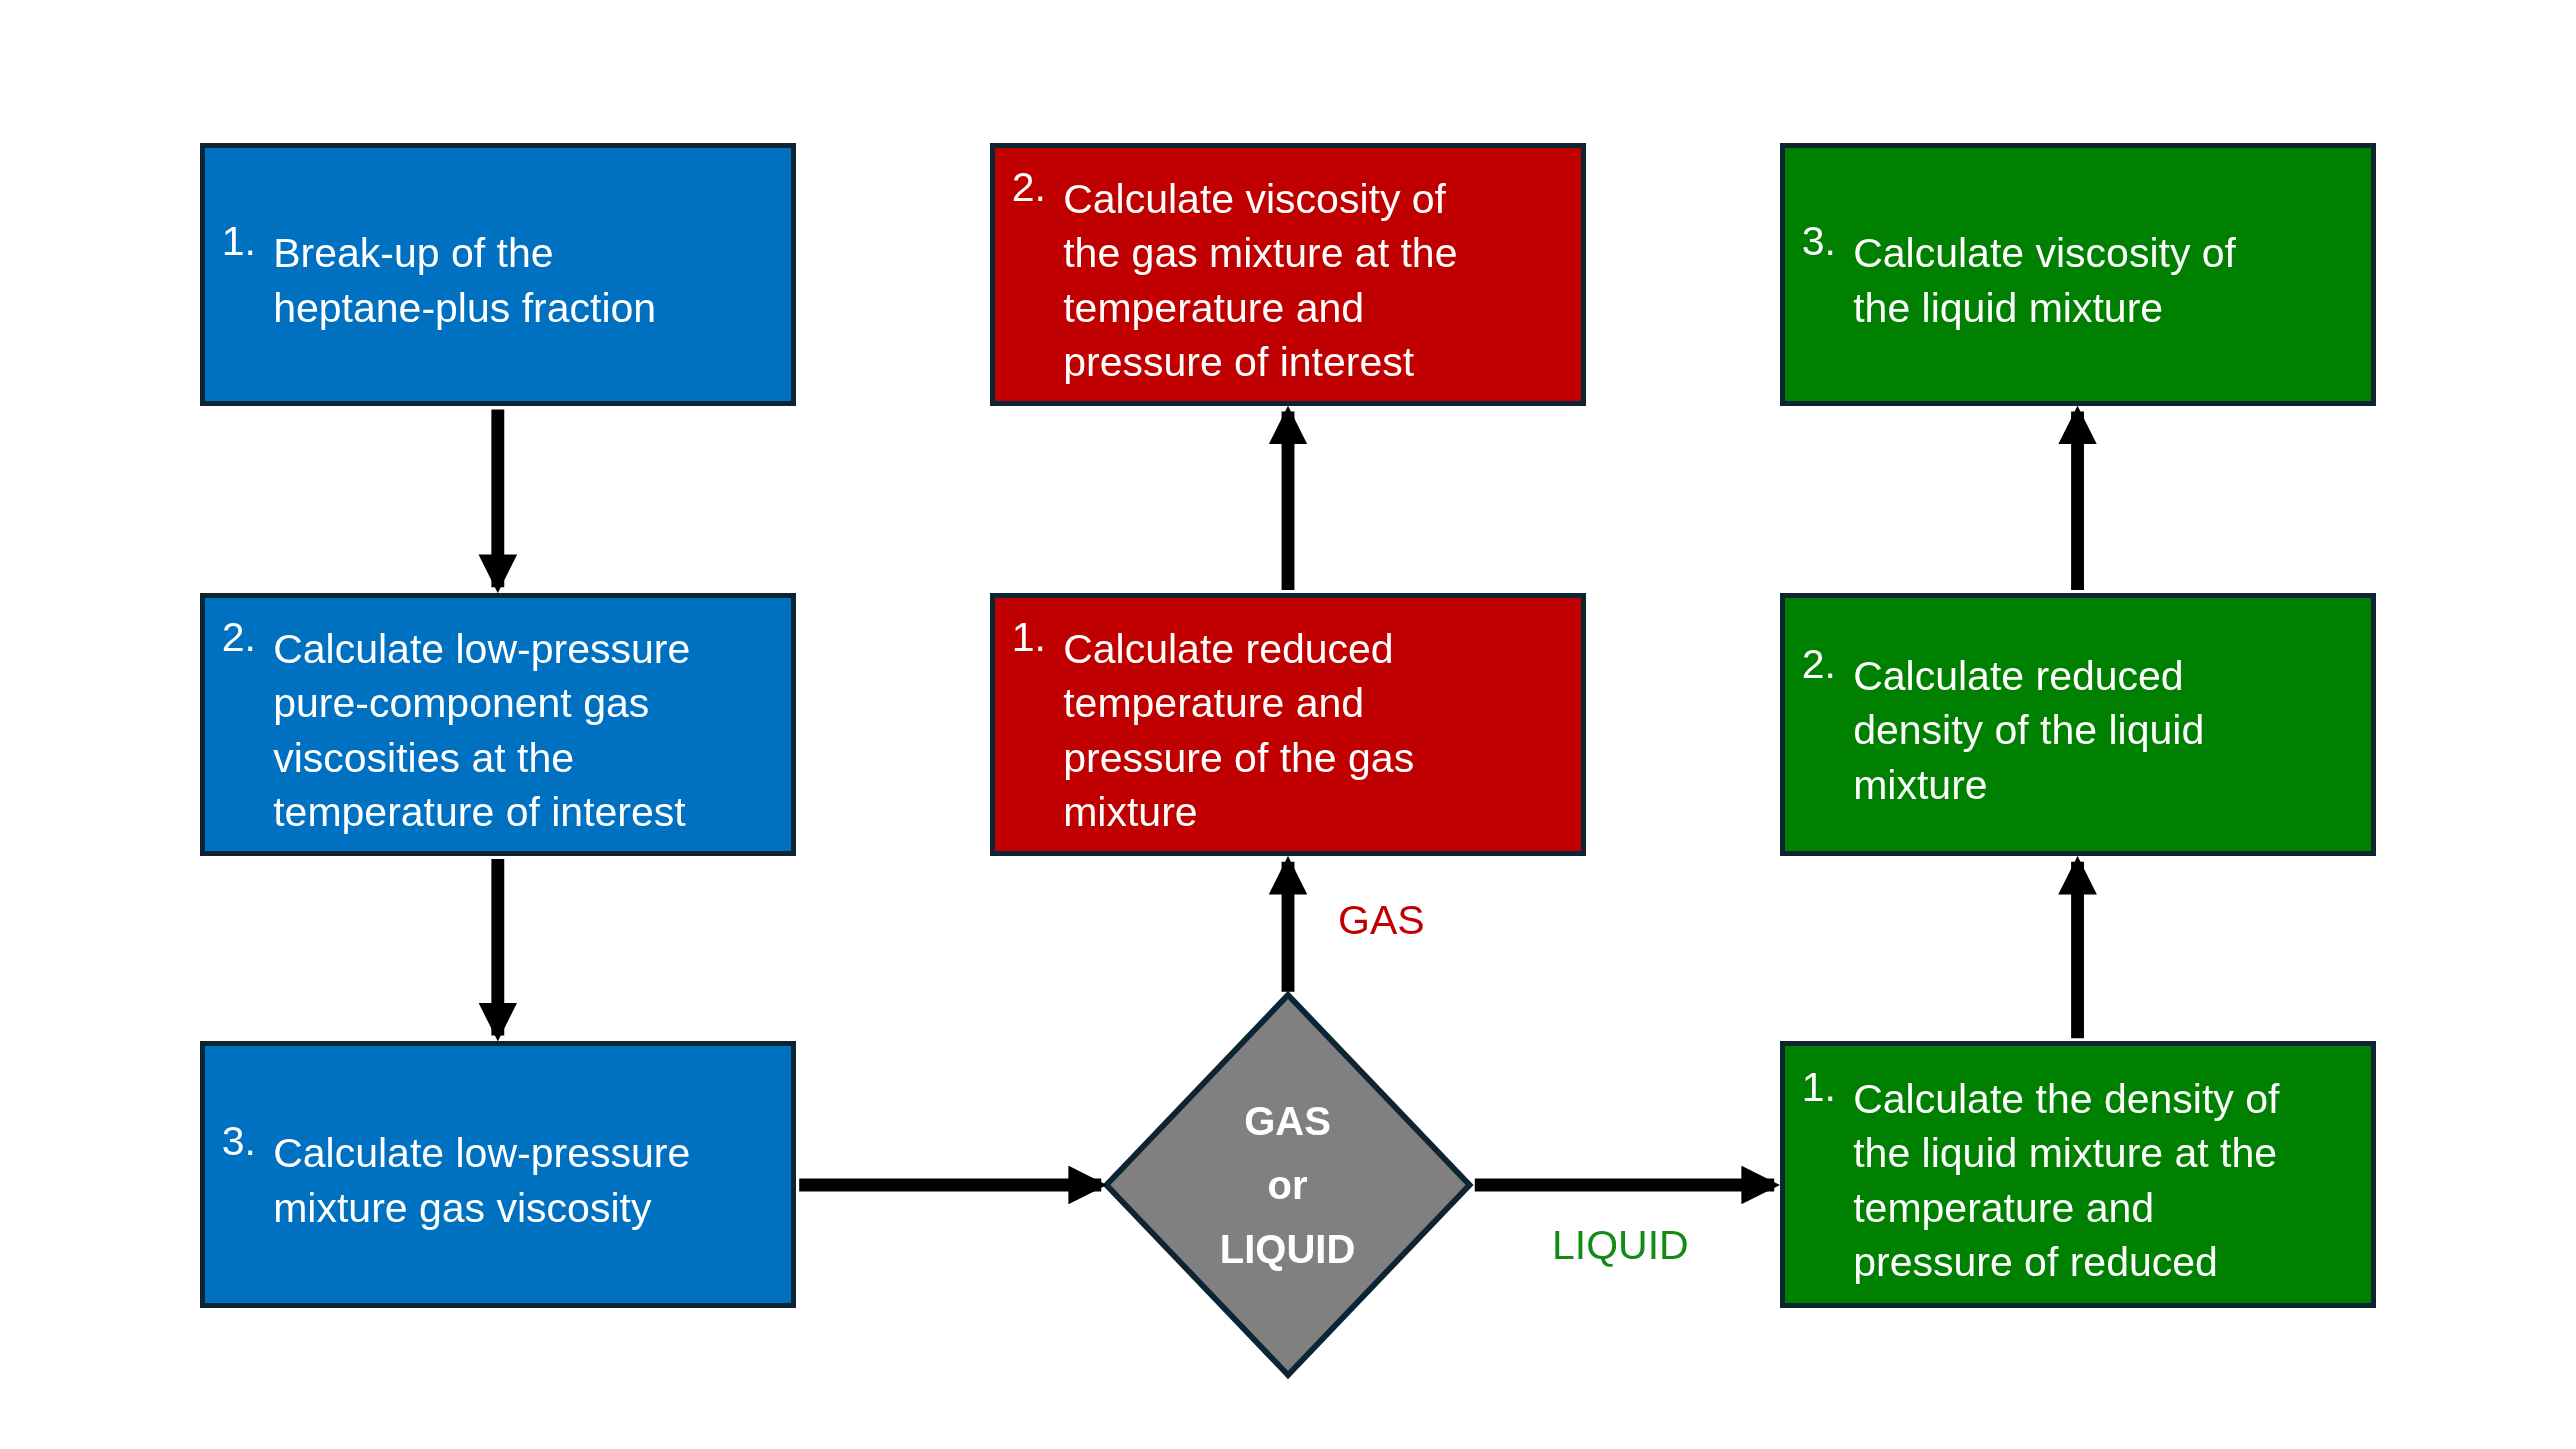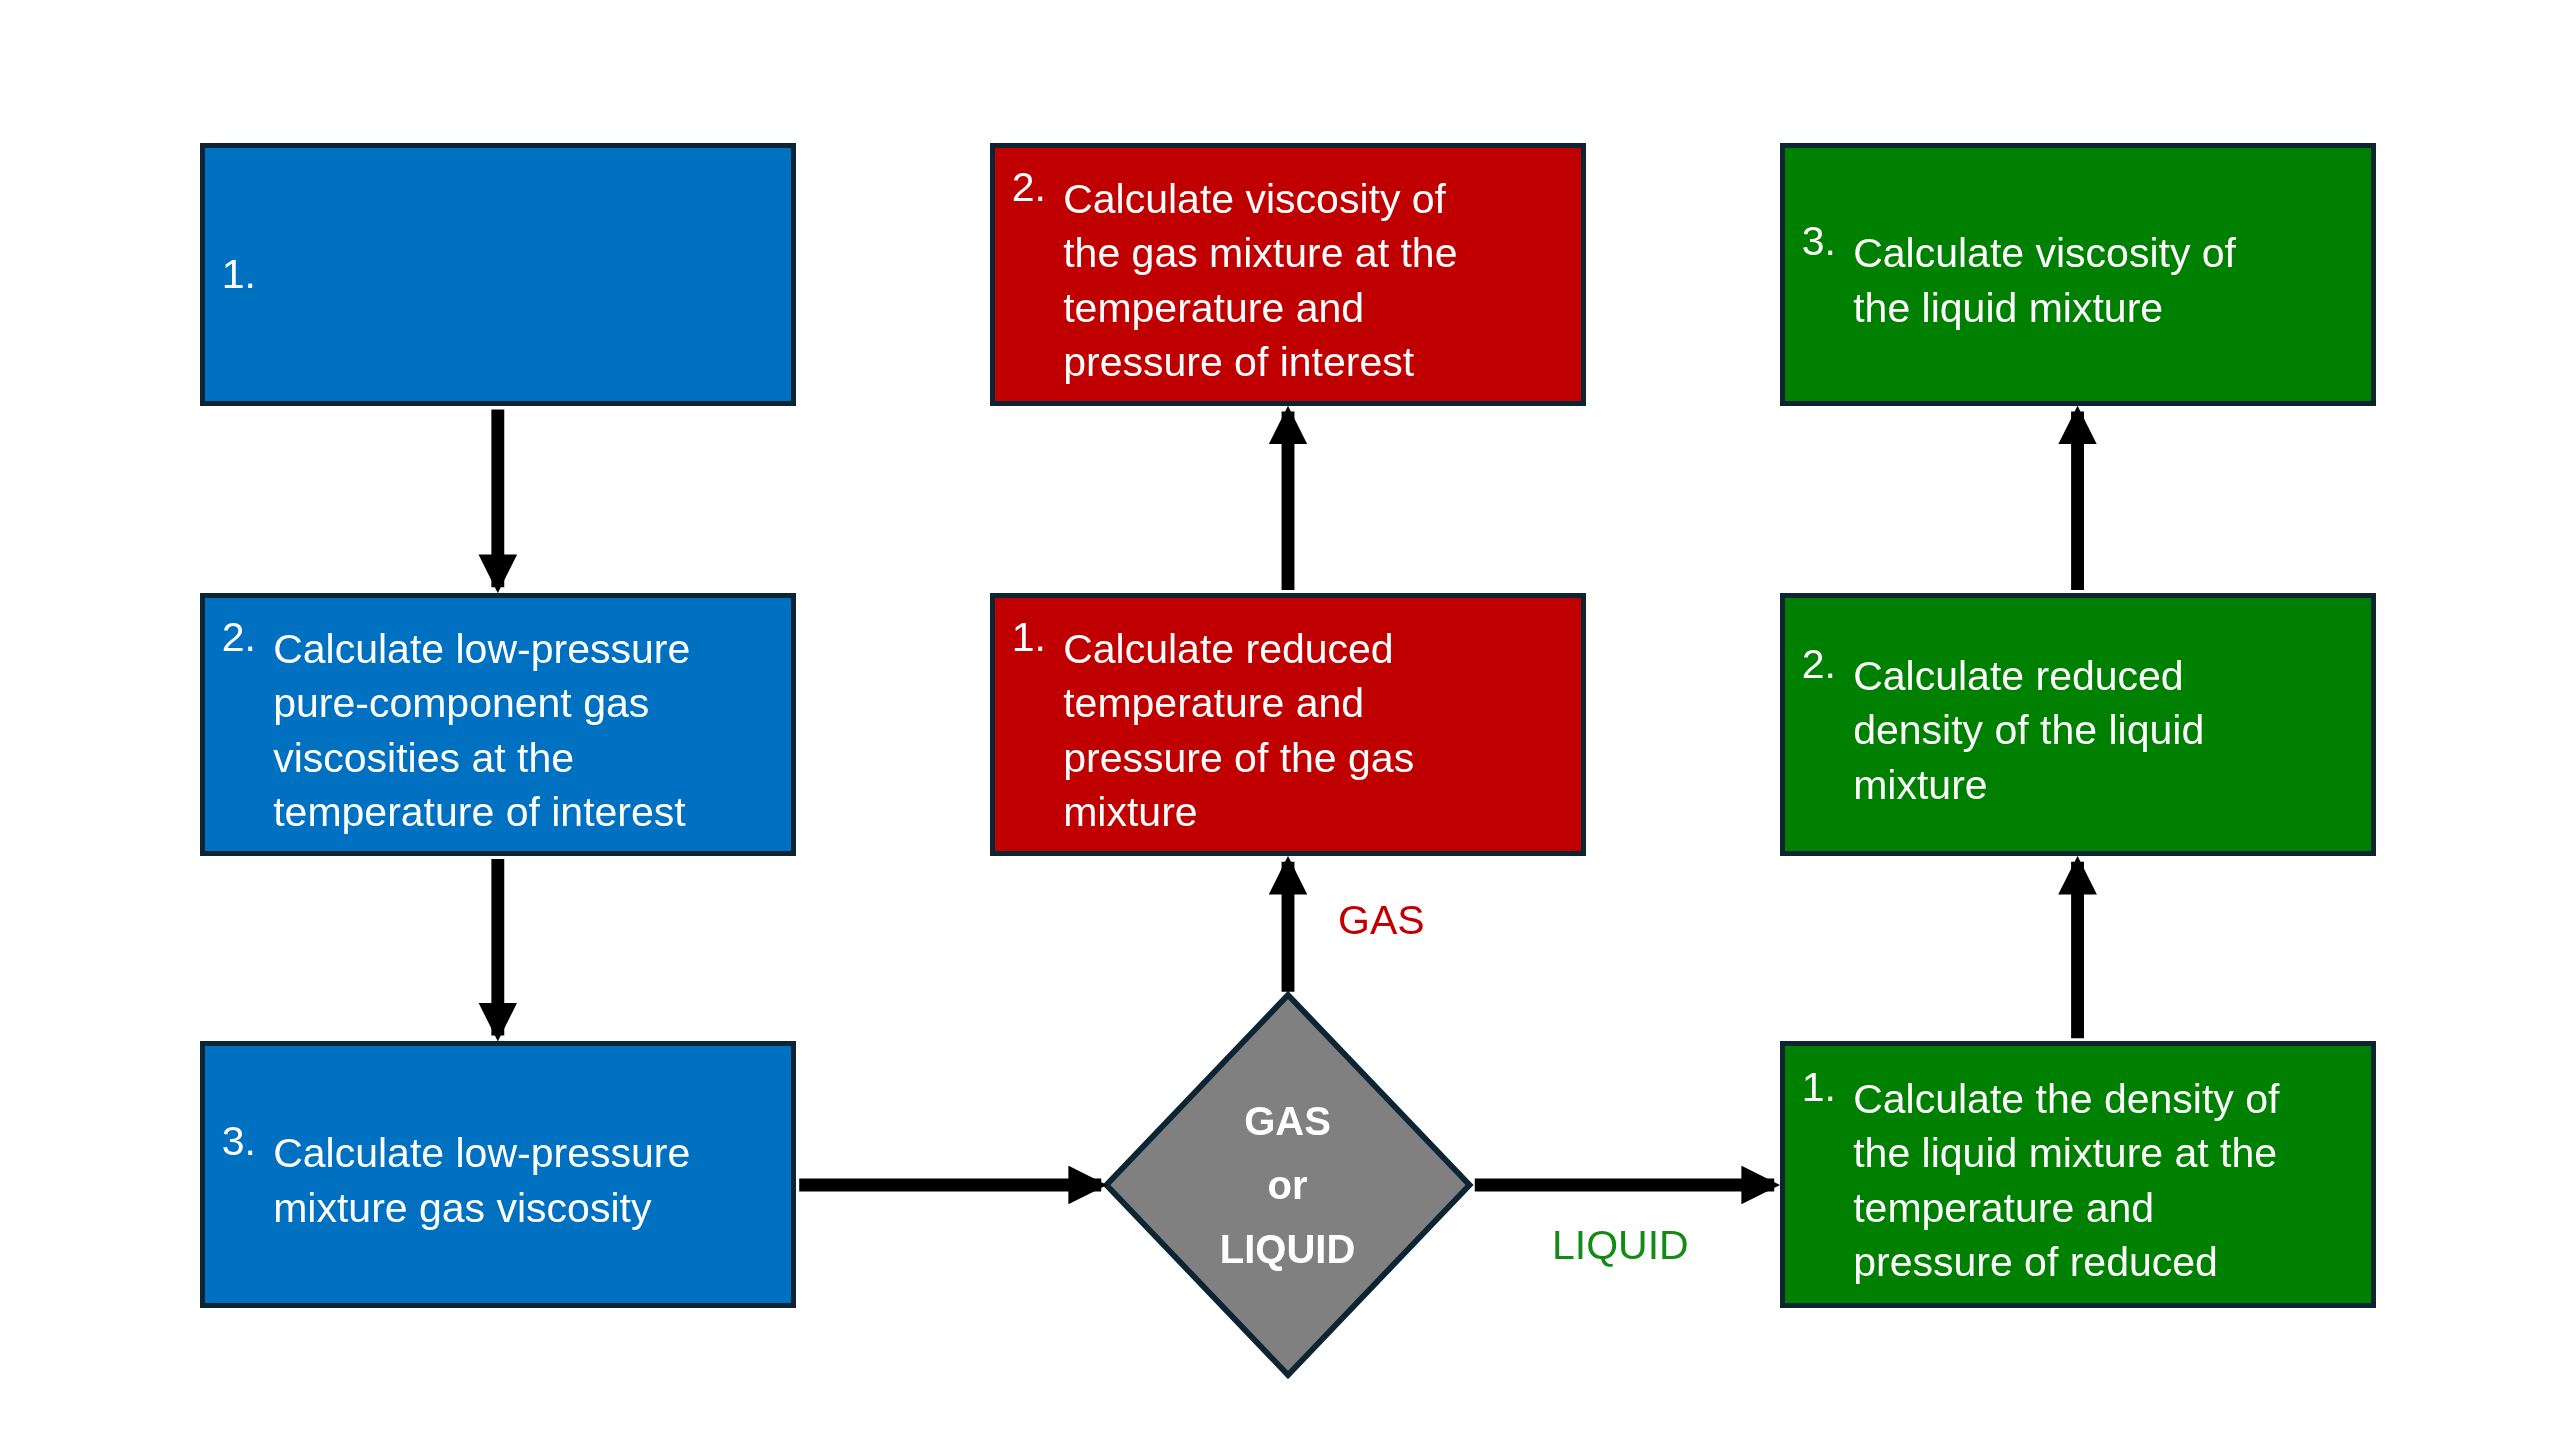--- a/index.html
+++ b/index.html
@@ -112,20 +112,22 @@
     <line x1="2000" y1="1540" x2="2000" y2="1338" stroke="#000000" stroke-width="20" marker-end="url(#ah)"></line>
     <line x1="2000" y1="916" x2="2000" y2="639" stroke="#000000" stroke-width="20" marker-end="url(#ah)"></line>
     <line x1="2290" y1="1840" x2="2755" y2="1840" stroke="#000000" stroke-width="20" marker-end="url(#ah)"></line>
     <line x1="3226" y1="1612" x2="3226" y2="1338" stroke="#000000" stroke-width="20" marker-end="url(#ah)"></line>
     <line x1="3226" y1="916" x2="3226" y2="639" stroke="#000000" stroke-width="20" marker-end="url(#ah)"></line>
   </svg>
 
   <div class="box blue pos-b1">
     <div class="inner">
       <span class="num">1.</span>
+      <span class="txt">Break-up of the
+heptane-plus fraction</span>
     </div>
   </div>
 
   <div class="box blue pos-b2">
     <div class="inner">
       <span class="num">2.</span>
       <span class="txt">Calculate low-pressure
 pure-component gas
 viscosities at the
 temperature of interest</span>

